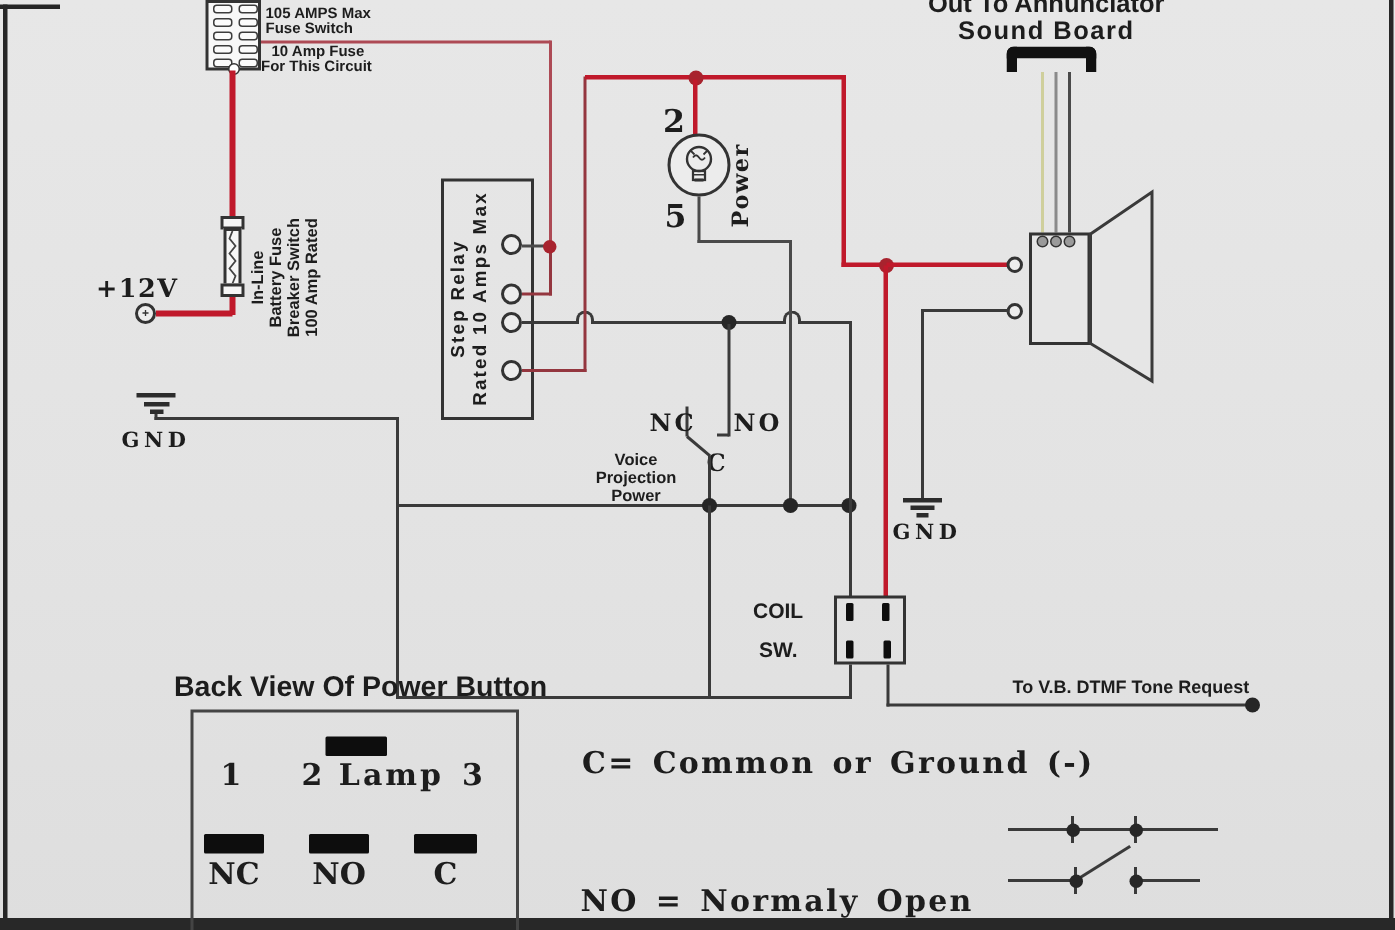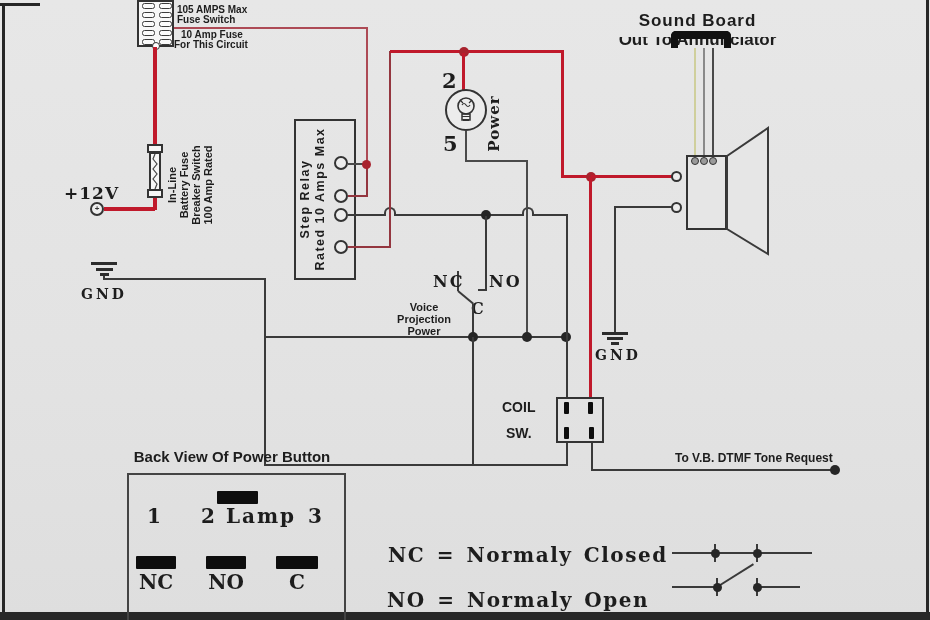--- a/index.html
+++ b/index.html
@@ -162,21 +162,21 @@
   <div class="blackrect" style="left:564px;top:427px;width:5px;height:12px;"></div>
   <div class="blackrect" style="left:589px;top:427px;width:5px;height:12px;"></div>
   <div class="lbl" style="left:502px;top:399px;font-size:14px;">COIL</div>
   <div class="lbl" style="left:506px;top:425px;font-size:14px;">SW.</div>
   <div class="wire" style="left:566px;top:443px;width:2px;height:23px;"></div>
   <div class="wire" style="left:591px;top:443px;width:2px;height:28px;"></div>
   <div class="wire" style="left:591px;top:469px;width:245px;height:2px;"></div>
   <div class="dot" style="left:830px;top:465px;width:10px;height:10px;"></div>
   <div class="lbl" style="left:675px;top:451px;font-size:12px;">To V.B. DTMF Tone Request</div>
 
-  <div class="abs" style="left:605px;top:0;width:185px;height:13px;overflow:hidden;margin-top:37px;">
+  <div class="abs" style="left:605px;top:0;width:185px;height:13px;overflow:hidden;">
     <div class="lbl ctr" style="position:static;margin-top:-7px;width:185px;font-size:17px;">Out To Annunciator</div>
   </div>
   <div class="lbl ctr" style="left:605px;top:11px;width:185px;font-size:17px;letter-spacing:1px;">Sound Board</div>
   <div class="abs" style="left:671px;top:31px;width:60px;height:17px;border-top:8px solid #111;border-left:7px solid #111;border-right:7px solid #111;border-radius:5px 5px 0 0;"></div>
   <div class="wire yel" style="left:694px;top:48px;width:2px;height:111px;"></div>
   <div class="wire gry" style="left:703px;top:48px;width:2px;height:111px;"></div>
   <div class="wire dk" style="left:712px;top:48px;width:2px;height:111px;"></div>
 
   <div class="box" style="left:686px;top:155px;width:41px;height:75px;background:#e6e6e6;"></div>
   <svg class="abs" style="left:726px;top:125px;" width="45" height="132" viewBox="0 0 45 132">
@@ -188,34 +188,34 @@
   <div class="circle" style="left:671px;top:171px;width:11px;height:11px;"></div>
   <div class="circle" style="left:671px;top:202px;width:11px;height:11px;"></div>
 
   <div class="wire" style="left:614px;top:206px;width:59px;height:2px;"></div>
   <div class="wire" style="left:614px;top:206px;width:2px;height:127px;"></div>
   <div class="gbar" style="left:602px;top:332px;width:26px;height:3px;"></div>
   <div class="gbar" style="left:607px;top:337px;width:16px;height:3px;"></div>
   <div class="gbar" style="left:611px;top:342px;width:8px;height:3px;"></div>
   <div class="lbl serif" style="left:595px;top:347px;font-size:14px;letter-spacing:3px;">GND</div>
 
-  <div class="lbl ctr" style="left:116px;top:448px;width:232px;font-size:15px;">Back View Of Power Button</div>
+  <div class="lbl ctr" style="left:116px;top:448px;width:232px;font-size:19px;">Back View Of Power Button</div>
   <div class="box" style="left:127px;top:473px;width:219px;height:150px;border-color:#444;"></div>
   <div class="blackrect" style="left:217px;top:491px;width:41px;height:13px;"></div>
   <div class="lbl serif" style="left:147px;top:504px;font-size:20px;">1</div>
   <div class="lbl serif" style="left:201px;top:504px;font-size:20px;letter-spacing:2px;">2 Lamp</div>
   <div class="lbl serif" style="left:308px;top:504px;font-size:20px;">3</div>
   <div class="blackrect" style="left:136px;top:556px;width:40px;height:13px;"></div>
   <div class="blackrect" style="left:206px;top:556px;width:40px;height:13px;"></div>
   <div class="blackrect" style="left:276px;top:556px;width:42px;height:13px;"></div>
   <div class="lbl serif ctr" style="left:134px;top:570px;width:44px;font-size:20px;">NC</div>
   <div class="lbl serif ctr" style="left:204px;top:570px;width:44px;font-size:20px;">NO</div>
   <div class="lbl serif ctr" style="left:279px;top:570px;width:36px;font-size:20px;">C</div>
 
-  <div class="lbl serif" style="left:388px;top:543px;font-size:20px;letter-spacing:1.5px;word-spacing:3px;">NC = Normaly Closed</div>
+  <div class="lbl serif" style="left:388px;top:496px;font-size:20px;letter-spacing:1.5px;word-spacing:3px;">C= Common or Ground (-)</div>
   <div class="lbl serif" style="left:387px;top:588px;font-size:20px;letter-spacing:1.5px;word-spacing:3px;">NO = Normaly Open</div>
 
   <div class="wire" style="left:672px;top:552px;width:140px;height:2px;"></div>
   <div class="wire" style="left:714px;top:544px;width:2px;height:18px;"></div>
   <div class="wire" style="left:756px;top:544px;width:2px;height:18px;"></div>
   <div class="dot" style="left:711px;top:549px;width:9px;height:9px;"></div>
   <div class="dot" style="left:753px;top:549px;width:9px;height:9px;"></div>
 
   <div class="wire" style="left:672px;top:586px;width:46px;height:2px;"></div>
   <div class="wire" style="left:757px;top:586px;width:43px;height:2px;"></div>

